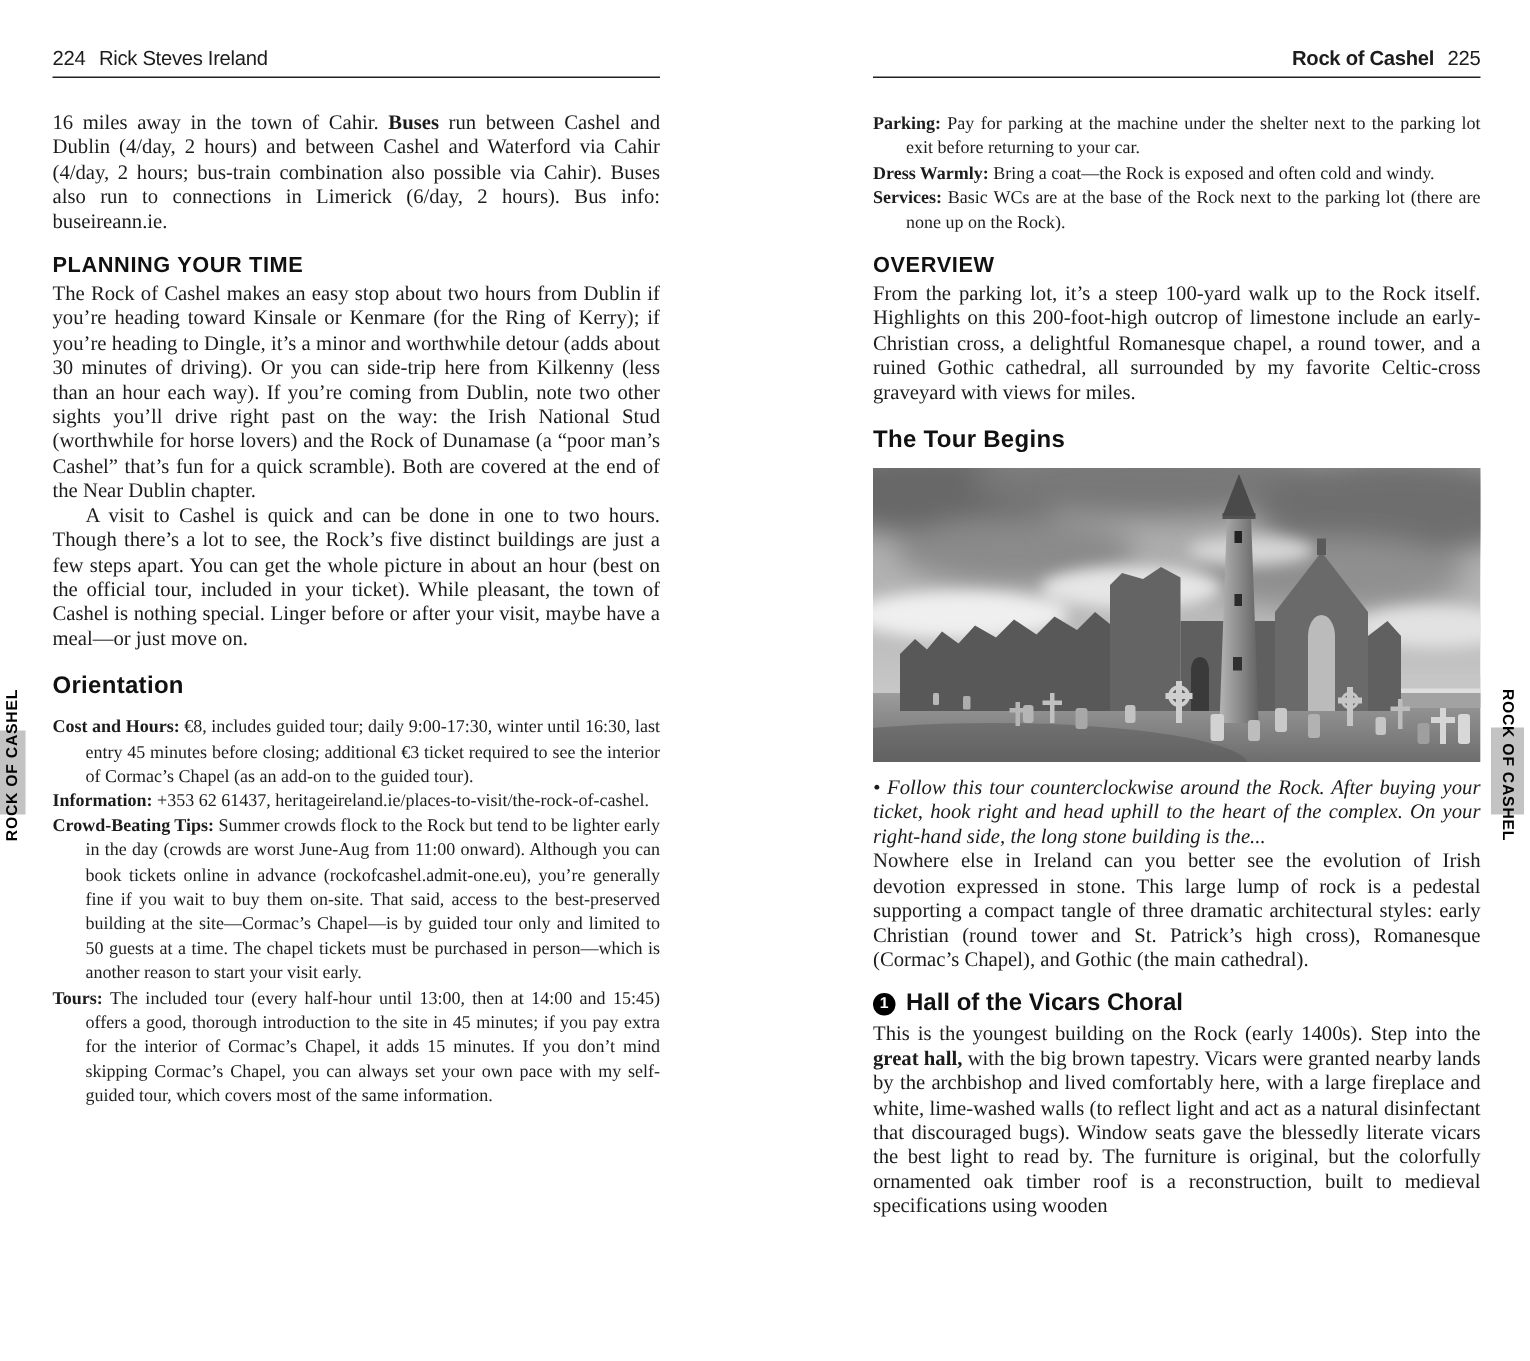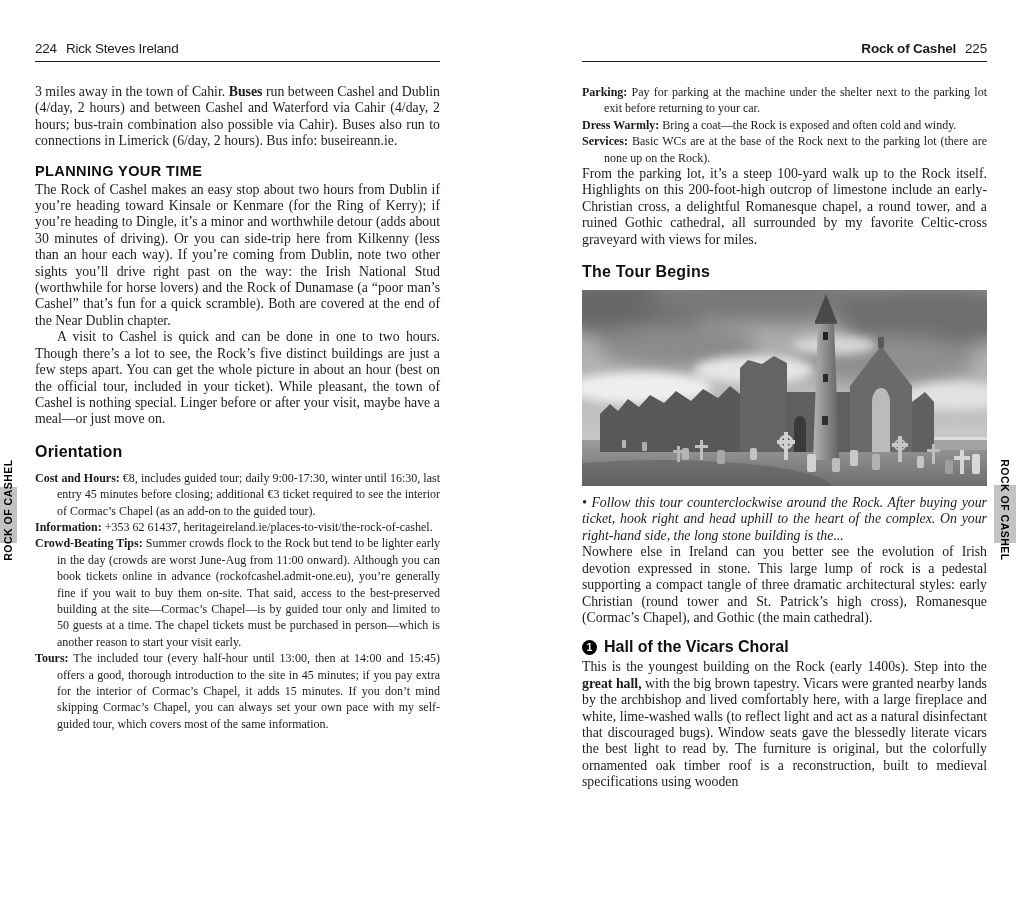--- a/index.html
+++ b/index.html
@@ -5,21 +5,21 @@
   * { box-sizing: border-box; }
   html, body { margin: 0; padding: 0; }
   body {
     width: 1020px; height: 907px;
     background: #ffffff;
     font-family: "Liberation Serif", serif;
     color: #1c1c1c;
     position: relative;
     overflow: hidden;
   }
-  .page { position: absolute; top: 10px; height: 863px; width: 405px; }
+  .page { position: absolute; top: 0; height: 863px; width: 405px; }
   #page-left  { left: 35px; }
   #page-right { left: 582px; }
 
   .running-head {
     margin-top: 31px;
     padding-bottom: 5px;
     border-bottom: 1.6px solid #222;
     display: flex; align-items: baseline; gap: 9px;
     font-family: "Liberation Sans", sans-serif;
     font-size: 13.5px; letter-spacing: -0.2px;
@@ -97,21 +97,21 @@
   <div class="tab-bg" id="tab-bg-right"></div>
   <div class="side-tab" id="side-tab-right">ROCK OF CASHEL</div>
 
   <div class="page" id="page-left">
 
     <div class="running-head rh-left">
       <span>224</span>
       <span>Rick Steves Ireland</span>
     </div>
 
-    <p class="body"><span>3 miles away in the town of Cahir. </span><b>Buses</b><span> run between Cashel and Dublin (4/day, 2 hours) and between Cashel and Waterford via Cahir (4/day, 2 hours; bus-train combination also possible via Cahir). Buses also run to connections in Limerick (6/day, 2 hours). Bus info: buseireann.ie.</span></p>
+    <p class="body"><span>16 miles away in the town of Cahir. </span><b>Buses</b><span> run between Cashel and Dublin (4/day, 2 hours) and between Cashel and Waterford via Cahir (4/day, 2 hours; bus-train combination also possible via Cahir). Buses also run to connections in Limerick (6/day, 2 hours). Bus info: buseireann.ie.</span></p>
 
     <h3 class="section-head">PLANNING YOUR TIME</h3>
     <p class="body">The Rock of Cashel makes an easy stop about two hours from Dublin if you’re heading toward Kinsale or Kenmare (for the Ring of Kerry); if you’re heading to Dingle, it’s a minor and worthwhile detour (adds about 30 minutes of driving). Or you can side-trip here from Kilkenny (less than an hour each way). If you’re coming from Dublin, note two other sights you’ll drive right past on the way: the Irish National Stud (worthwhile for horse lovers) and the Rock of Dunamase (a “poor man’s Cashel” that’s fun for a quick scramble). Both are covered at the end of the Near Dublin chapter.</p>
     <p class="body indent">A visit to Cashel is quick and can be done in one to two hours. Though there’s a lot to see, the Rock’s five distinct buildings are just a few steps apart. You can get the whole picture in about an hour (best on the official tour, included in your ticket). While pleasant, the town of Cashel is nothing special. Linger before or after your visit, maybe have a meal—or just move on.</p>
 
     <h2 class="center-head">Orientation</h2>
 
     <p class="hang"><b>Cost and Hours:</b><span> €8, includes guided tour; daily 9:00-17:30, winter until 16:30, last entry 45 minutes before closing; additional €3 ticket required to see the interior of Cormac’s Chapel (as an add-on to the guided tour).</span></p>
     <p class="hang"><b>Information:</b><span> +353 62 61437, heritageireland.ie/places-to-visit/the-rock-of-cashel.</span></p>
     <p class="hang"><b>Crowd-Beating Tips:</b><span> Summer crowds flock to the Rock but tend to be lighter early in the day (crowds are worst June-Aug from 11:00 onward). Although you can book tickets online in advance (rockofcashel.admit-one.eu), you’re generally fine if you wait to buy them on-site. That said, access to the best-preserved building at the site—Cormac’s Chapel—is by guided tour only and limited to 50 guests at a time. The chapel tickets must be purchased in person—which is another reason to start your visit early.</span></p>
@@ -122,20 +122,21 @@
 
     <div class="running-head rh-right">
       <span class="rh-title">Rock of Cashel</span>
       <span>225</span>
     </div>
 
     <p class="hang"><b>Parking:</b><span> Pay for parking at the machine under the shelter next to the parking lot exit before returning to your car.</span></p>
     <p class="hang"><b>Dress Warmly:</b><span> Bring a coat—the Rock is exposed and often cold and windy.</span></p>
     <p class="hang"><b>Services:</b><span> Basic WCs are at the base of the Rock next to the parking lot (there are none up on the Rock).</span></p>
 
+    <h3 class="section-head">OVERVIEW</h3>
     <p class="body">From the parking lot, it’s a steep 100-yard walk up to the Rock itself. Highlights on this 200-foot-high outcrop of limestone include an early-Christian cross, a delightful Romanesque chapel, a round tower, and a ruined Gothic cathedral, all surrounded by my favorite Celtic-cross graveyard with views for miles.</p>
 
     <h2 class="center-head">The Tour Begins</h2>
 
     <div class="photo" role="img" aria-label="Black-and-white photo of the Rock of Cashel: ruined Gothic cathedral walls and a tall round tower rising above a Celtic-cross graveyard under a dramatic cloudy sky.">
       <svg width="405" height="196" viewBox="0 0 405 196" preserveAspectRatio="none">
         <defs>
           <linearGradient id="sky" x1="0" y1="0" x2="0" y2="1">
             <stop offset="0" stop-color="#9e9e9e"></stop>
             <stop offset="1" stop-color="#d4d4d4"></stop>

